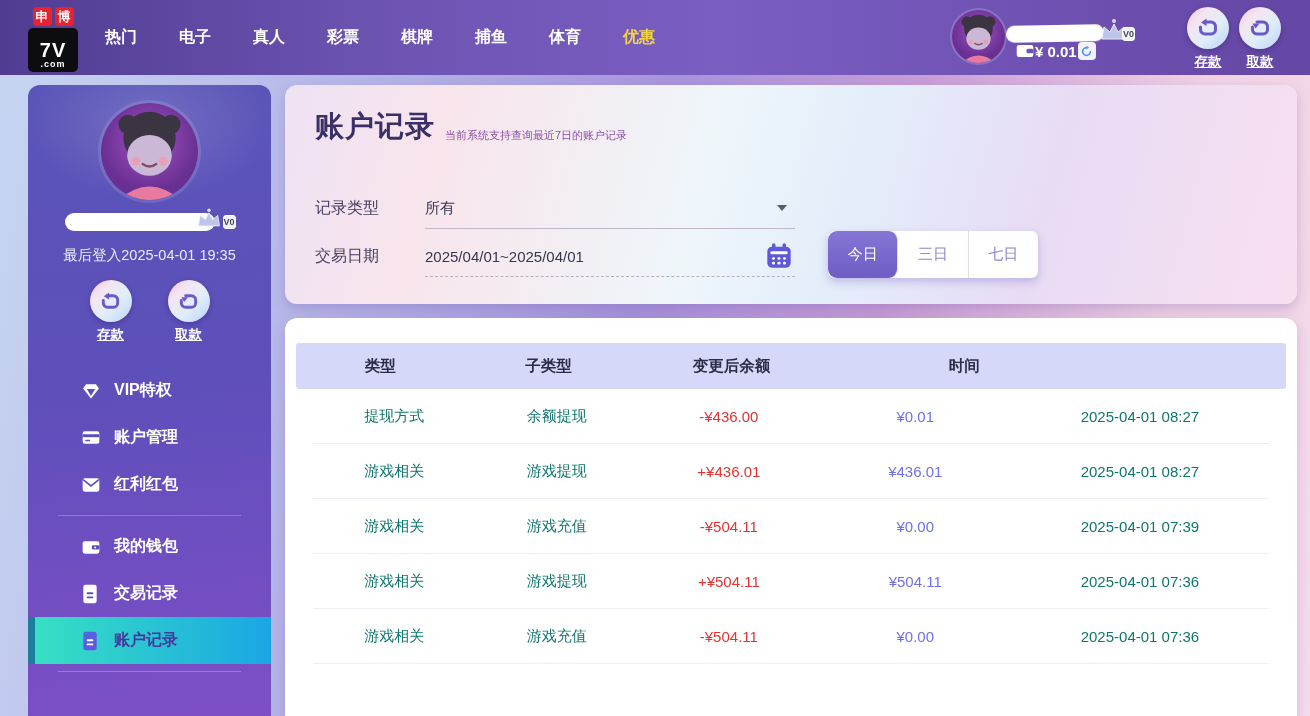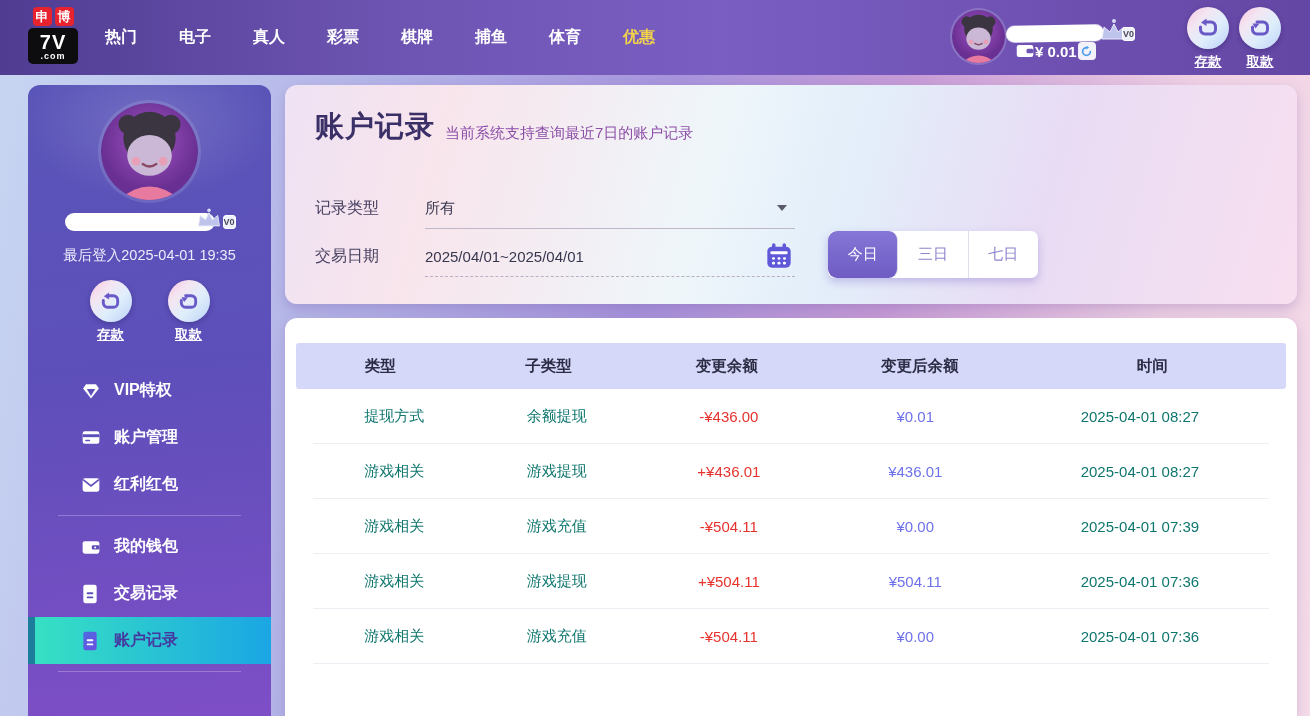--- a/index.html
+++ b/index.html
@@ -12,21 +12,21 @@
 
   
   .topbar {
     position:absolute; left:0; top:0; width:1310px; height:75px; z-index:5;
     background: linear-gradient(90deg,#503d92 0%,#6d54b2 30%,#7a5ec2 55%,#6446a4 100%);
   }
   .logo { position:absolute; left:28px; top:7px; width:50px; cursor:pointer; }
   .logo-badges { display:flex; gap:3px; justify-content:center; }
   .logo-badge { width:19px; height:19px; background:#e8232e; border-radius:4px; color:#fff;
     font-size:13px; font-weight:700; display:flex; align-items:center; justify-content:center; }
-  .logo-box { margin-top:2px; background:#0d0d10; border-radius:5px; padding:4px 0 3px;
+  .logo-box { margin-top:2px; background:#0d0d10; border-radius:5px; padding:12px 0 3px;
     text-align:center; }
   .logo-brand { color:#fff; font-weight:900; font-size:20px; line-height:20px; letter-spacing:1px; }
   .logo-suffix { color:#fff; font-weight:800; font-size:9px; line-height:9px; letter-spacing:1px; }
 
   .topnav { position:absolute; left:84px; top:0; height:75px; display:flex; align-items:center; }
   .topnav-item { padding:0 21px; color:#fff; font-size:16px; font-weight:700; cursor:pointer; }
   .topnav-item.active { color:#f2d24a; }
 
   .tb-avatar { position:absolute; left:952px; top:10px; width:53px; height:53px; border-radius:50%;
     overflow:hidden; box-shadow:0 0 0 2px rgba(255,255,255,0.18); cursor:pointer; }
@@ -75,21 +75,21 @@
   .menu-item.selected::before { content:""; position:absolute; left:0; top:0; bottom:0; width:7px;
     background:#1d7e9b; }
 
   
   .header-card { position:absolute; left:285px; top:85px; width:1012px; height:219px;
     border-radius:12px; z-index:3;
     background: linear-gradient(105deg,#efe2f4 0%,#f8e5ec 16%,#eef6fa 42%,#e3eefa 55%,#e8dcf4 74%,#f8dff0 100%);
     box-shadow:0 5px 12px rgba(110,80,160,0.28); }
   .title-row { position:absolute; left:30px; top:22px; display:flex; align-items:flex-end; }
   .page-title { font-size:29px; font-weight:700; color:#3a2f66; letter-spacing:1px; }
-  .page-subtitle { margin-left:10px; padding-bottom:4px; font-size:15px; color:#8d4fa8; }
+  .page-subtitle { margin-left:10px; padding-bottom:4px; font-size:11px; color:#8d4fa8; }
 
   .f-row { position:absolute; left:30px; width:950px; height:41px; }
   .f-row1 { top:103px; } .f-row2 { top:151px; }
   .f-label { position:absolute; left:0; top:0; height:100%; display:flex; align-items:center;
     font-size:16px; color:#474060; }
   .f-field { position:absolute; left:110px; top:0; width:370px; height:100%; display:flex;
     align-items:center; font-size:15px; color:#36364e; cursor:pointer; }
   .f-row1 .f-field { border-bottom:1px solid #bfb6c8; }
   .f-row2 .f-field { border-bottom:1px dashed #b8b0c2; }
   .caret-down { position:absolute; right:8px; top:17px; width:0; height:0;
@@ -373,21 +373,20 @@
     <div class="range-btn selected">今日</div>
     <div class="range-btn">三日</div>
     <div class="range-btn">七日</div>
   </div>
 </div>
 
 <div class="table-card">
   <div class="thead">
     <span class="c0">类型</span>
     <span class="c1">子类型</span>
-    <span class="c2">变更余额</span>
     <span class="c3">变更后余额</span>
     <span class="c4">时间</span>
   </div>
 
   <div class="trow">
     <span class="c0 cell-text">提现方式</span>
     <span class="c1 cell-text">余额提现</span>
     <span class="c2 cell-change">-¥436.00</span>
     <span class="c3 cell-after">¥0.01</span>
     <span class="c4 cell-text">2025-04-01 08:27</span>

